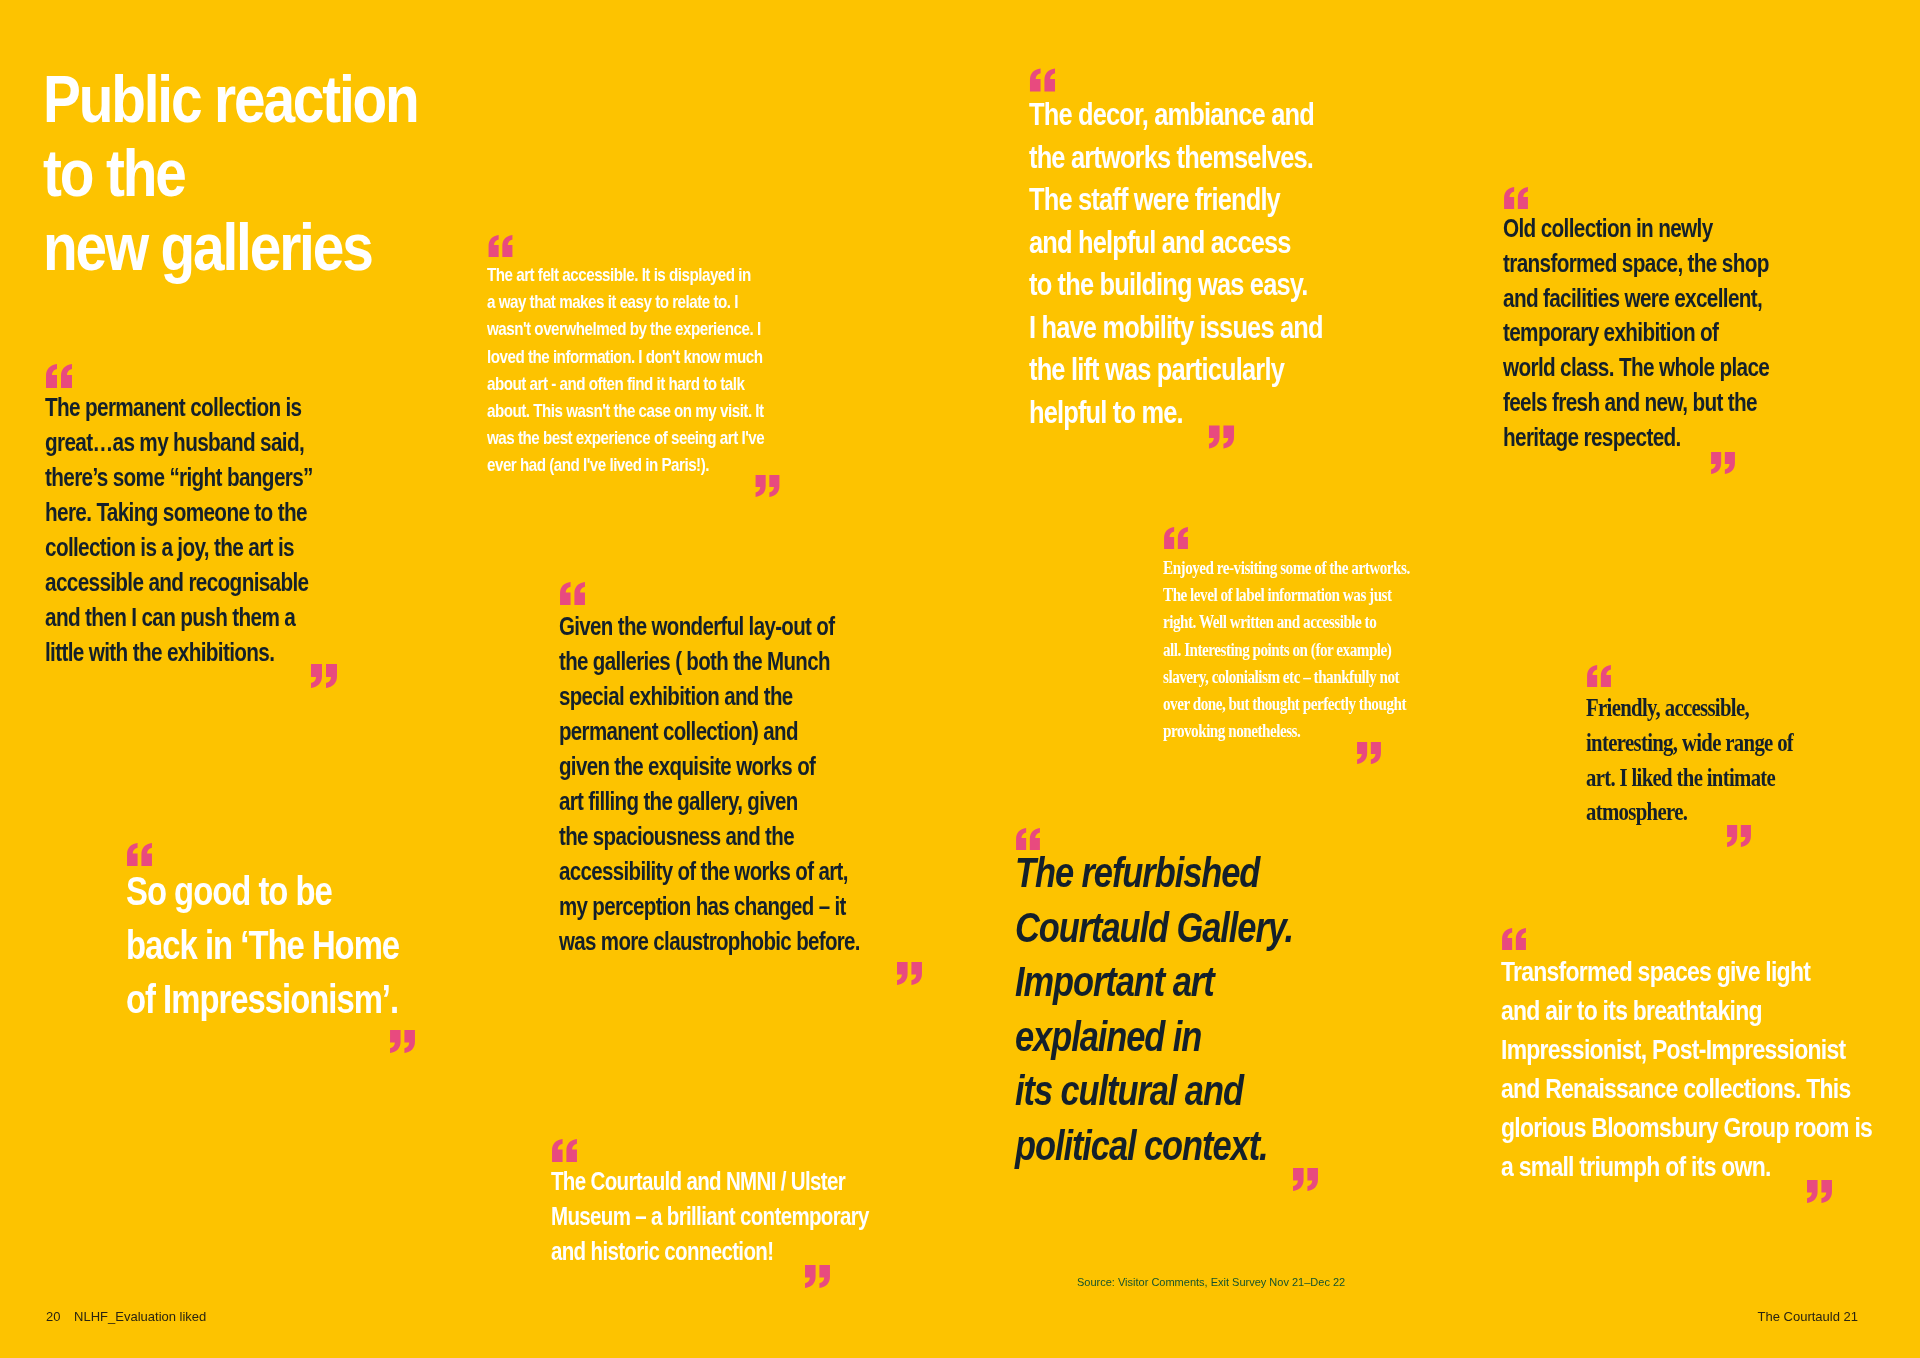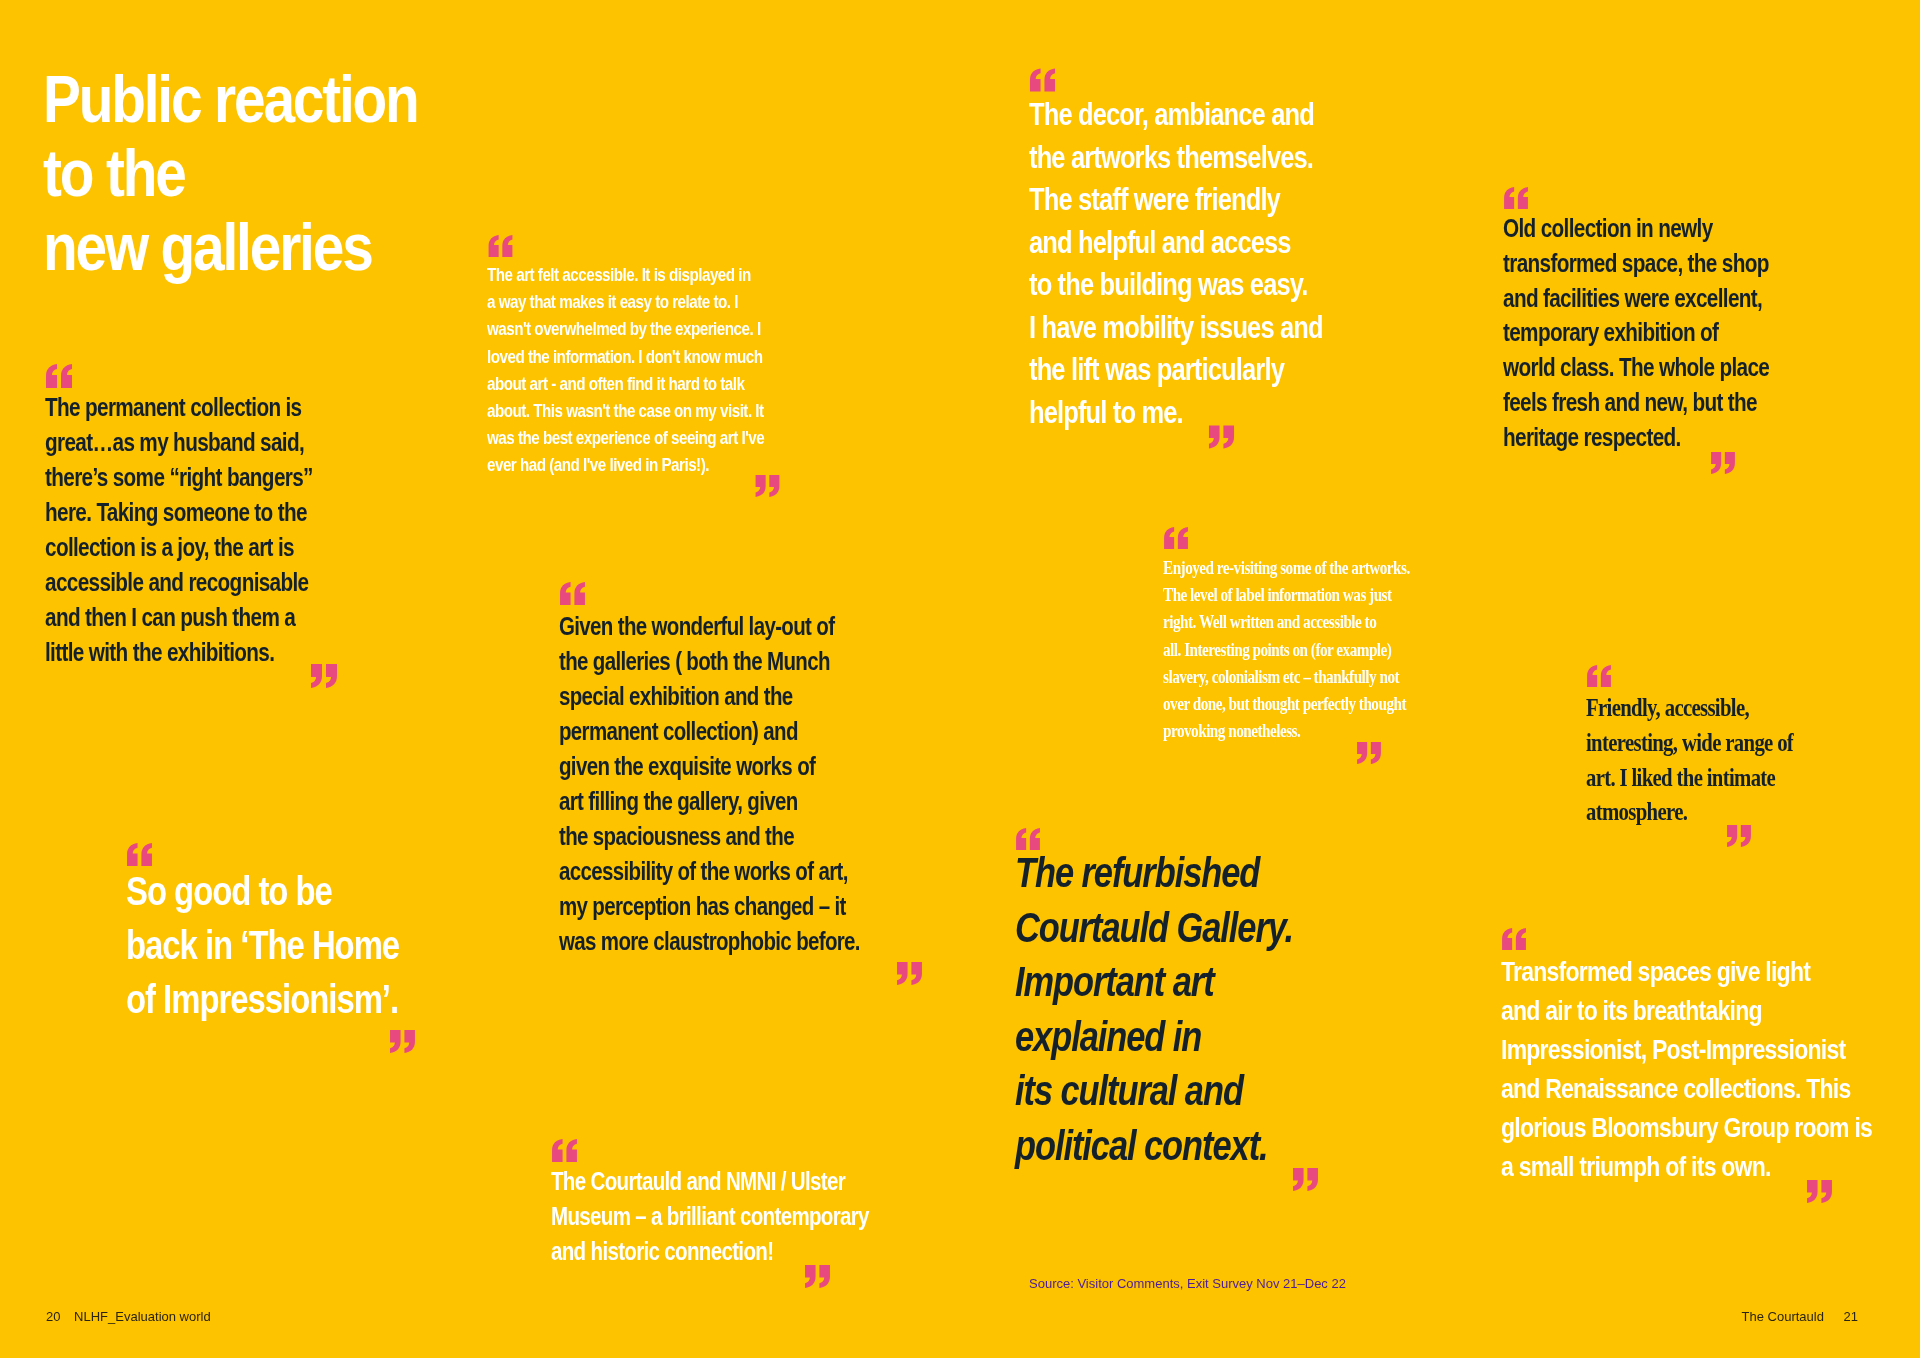--- a/index.html
+++ b/index.html
@@ -26,33 +26,33 @@
     display: block; color: #E84A7F; font-weight: bold;
     font-family: "Liberation Serif", "DejaVu Serif", serif;
     line-height: 1;
   }
   .q-open svg, .q-close svg { display: block; }
   .q-close { position: absolute; }
   .white { color: #ffffff; }
   .dark { color: #14202A; }
 
   .source {
-    position: absolute; left: 1029px; top: 1276px;
-    font-size: 13px; color: #4c1d95;
+    position: absolute; left: 1077px; top: 1276px;
+    font-size: 11px; color: #14532d;
   }
   .footer-left {
     position: absolute; left: 46px; top: 1309px;
     font-size: 13px; color: #2a2410;
   }
   .footer-left .num, .footer-right .num { font-weight: normal; margin-right: 10px; }
   .footer-right {
     position: absolute; right: 62px; top: 1309px;
     font-size: 13px; color: #2a2410;
   }
-  .footer-right .num { margin-right: 0; margin-left: 16px; }
+  .footer-right .num { margin-right: 0; }
 </style>
 </head>
 <body>
 
 <svg width="0" height="0" style="position:absolute">
   <defs>
     <symbol id="oq" viewBox="0 0 28 24">
       <path d="M1 24 V12 C1 5 5 1 12 0 L12 5 C8 6 7 9 7 11 H12 V24 Z M16 24 V12 C16 5 20 1 27 0 L27 5 C23 6 22 9 22 11 H27 V24 Z" fill="#E84A7F"></path>
     </symbol>
     <symbol id="cq" viewBox="0 0 28 24">
@@ -299,18 +299,18 @@
       <svg width="27" height="23">
         <use href="#cq"></use>
       </svg>
     </span>
 </div>
 
 <div class="source">Source: Visitor Comments, Exit Survey Nov 21–Dec 22</div>
 
 <div class="footer-left">
   <span class="num">20</span>
-  <span>NLHF_Evaluation world</span>
+  <span>NLHF_Evaluation liked</span>
 </div>
 <div class="footer-right">
   <span>The Courtauld</span>
   <span class="num">21</span>
 </div>
 
 </body></html>

